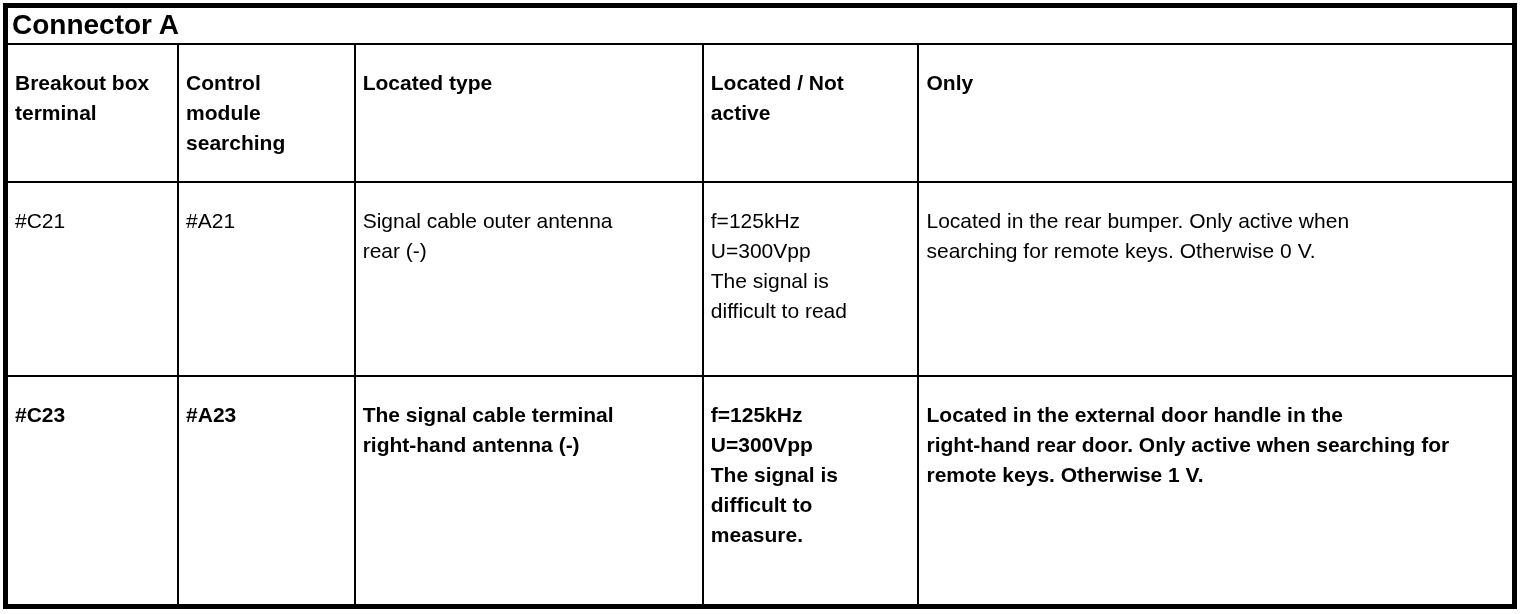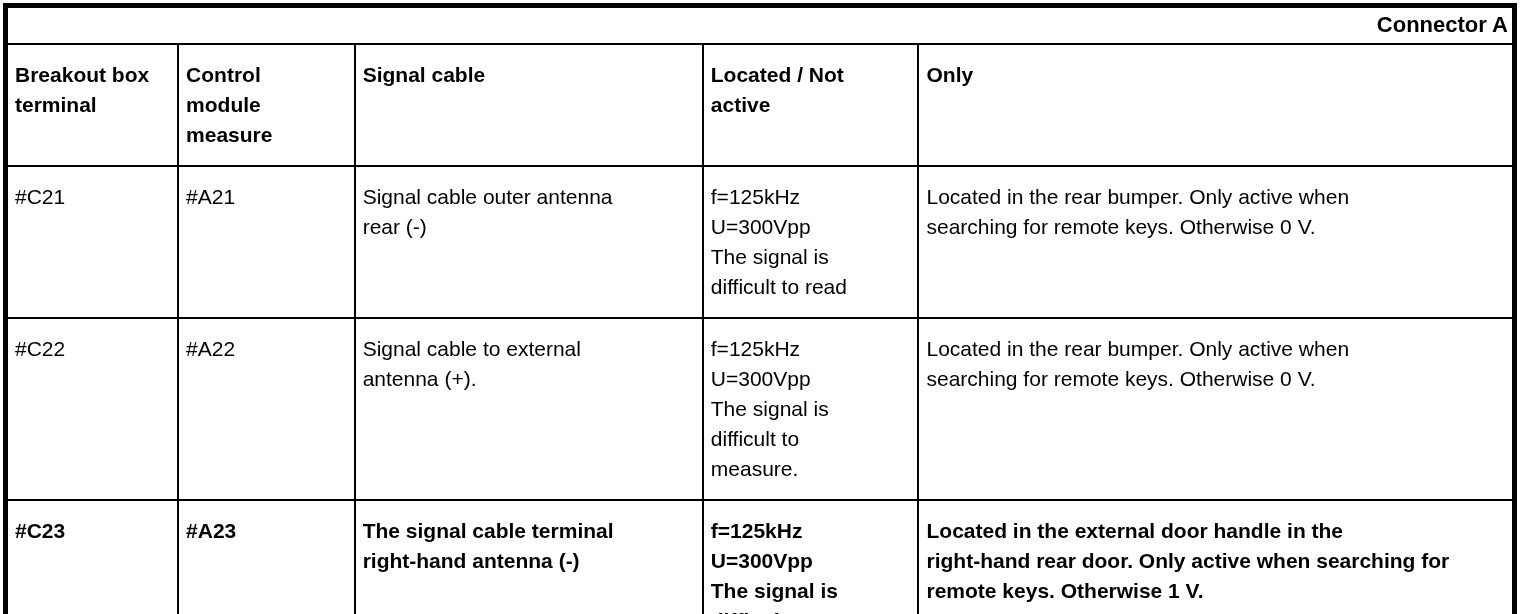--- a/index.html
+++ b/index.html
@@ -21,37 +21,37 @@
     width: 1514px;
     height: 606px;
     border: 5px solid #000000;
     background: #ffffff;
   }
   table.connector-table th,
   table.connector-table td {
     border: 2px solid #000000;
     vertical-align: top;
     text-align: left;
-    padding: 15px 7px;
+    padding: 23px 7px;
     font-size: 21px;
     line-height: 30px;
     color: #000000;
     white-space: pre-line;
     overflow: hidden;
     box-sizing: border-box;
   }
   table.connector-table th {
     font-weight: bold;
   }
   tr.title-row th {
-    text-align: right;
+    text-align: left;
     vertical-align: middle;
     white-space: normal;
     padding: 2px 4px;
-    font-size: 22px;
+    font-size: 28px;
   }
   tr.title-row   { height: 38px; }
   tr.header-row  { height: 98px; }
   tr.data-row-1  { height: 131px; }
   tr.data-row-2  { height: 160px; }
   tr.data-row-3  { height: 155px; font-weight: bold; }
   col.c1 { width: 172px; }
   col.c2 { width: 176px; }
   col.c3 { width: 347px; }
   col.c4 { width: 215px; }
@@ -71,50 +71,37 @@
     </colgroup>
     <thead>
       <tr class="title-row">
         <th colspan="5">Connector A</th>
       </tr>
       <tr class="header-row">
         <th>Breakout box
 terminal</th>
         <th>Control
 module
-measure</th>
-        <th>Signal cable</th>
+searching</th>
+        <th>Located type</th>
         <th>Located / Not
 active</th>
         <th>Only</th>
       </tr>
     </thead>
     <tbody>
       <tr class="data-row-1">
         <td>#C21</td>
         <td>#A21</td>
         <td>Signal cable outer antenna
 rear (-)</td>
         <td>f=125kHz
 U=300Vpp
 The signal is
 difficult to read</td>
-        <td>Located in the rear bumper. Only active when
-searching for remote keys. Otherwise 0 V.</td>
-      </tr>
-      <tr class="data-row-2">
-        <td>#C22</td>
-        <td>#A22</td>
-        <td>Signal cable to external
-antenna (+).</td>
-        <td>f=125kHz
-U=300Vpp
-The signal is
-difficult to
-measure.</td>
         <td>Located in the rear bumper. Only active when
 searching for remote keys. Otherwise 0 V.</td>
       </tr>
       <tr class="data-row-3">
         <td>#C23</td>
         <td>#A23</td>
         <td>The signal cable terminal
 right-hand antenna (-)</td>
         <td>f=125kHz
 U=300Vpp

